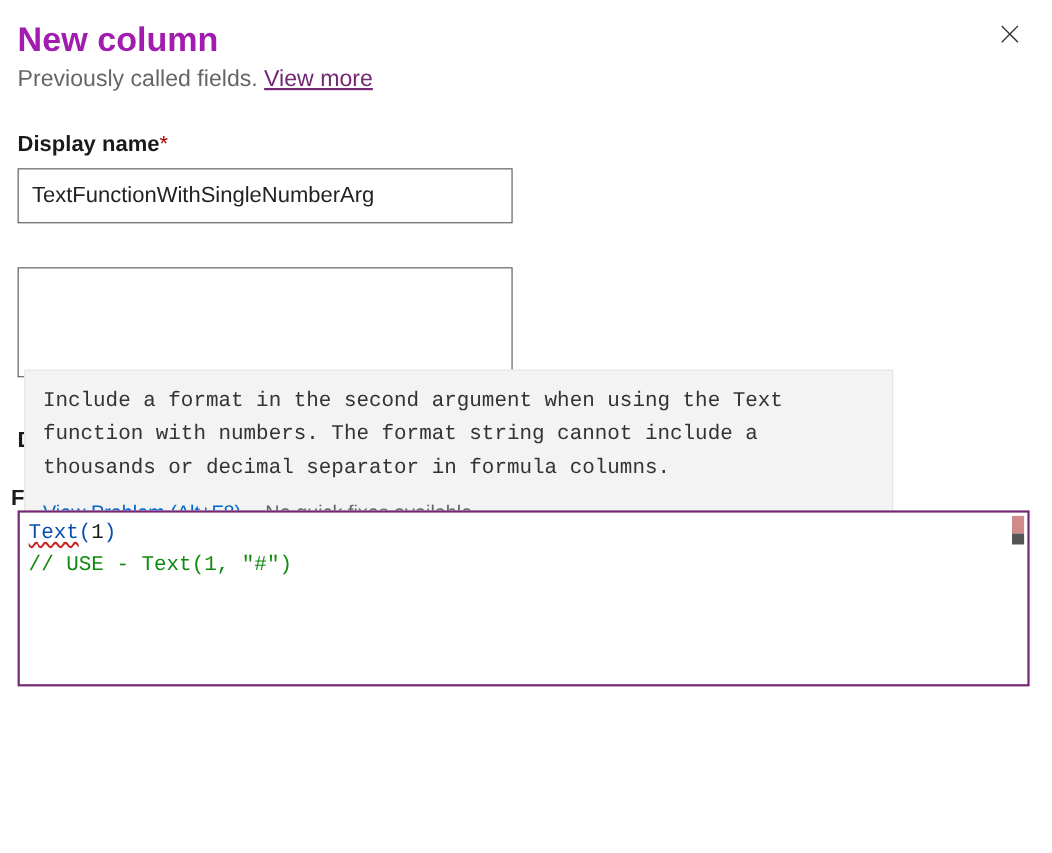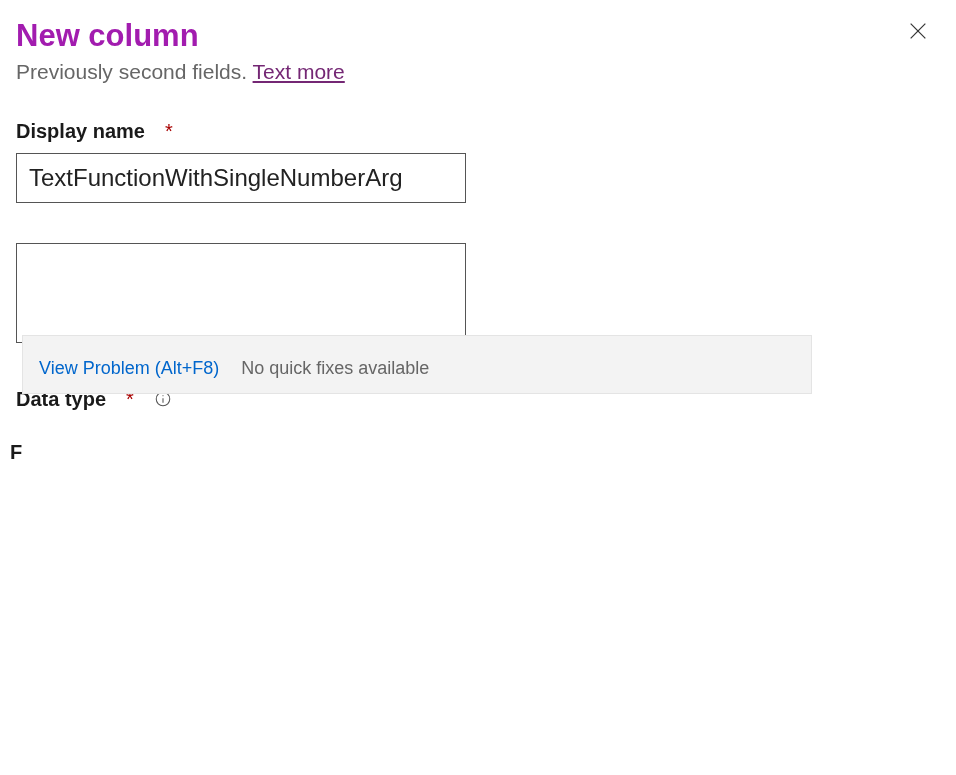--- a/index.html
+++ b/index.html
@@ -47,21 +47,21 @@
       width: 22px;
       height: 22px;
     }
     .field-label {
       font-size: 20px;
       font-weight: 600;
       color: #1a1a1a;
       margin-bottom: 10px;
       display: flex;
       align-items: center;
-      gap: 20px;
+      gap: 0;
     }
     .required-star {
       color: #a80000;
       font-weight: 400;
     }
     .info-icon {
       display: inline-flex;
       align-items: center;
       justify-content: center;
       width: 18px;
@@ -70,21 +70,21 @@
     }
     .info-icon svg {
       width: 18px;
       height: 18px;
     }
     .text-input {
       width: 450px;
       height: 50px;
       border: 1px solid #555;
       padding: 8px 12px;
-      font-size: 24px;
+      font-size: 20px;
       font-family: inherit;
       color: #222;
       background: #fff;
     }
     .textarea-input {
       width: 450px;
       height: 100px;
       border: 1px solid #555;
       padding: 8px 12px;
       font-size: 19px;
@@ -189,21 +189,21 @@
       overflow: hidden;
       height: 22px;
     }
   </style>
 </head>
 <body>
 
 <h1 class="panel-title">New column</h1>
 
 <div class="panel-subtitle">
-  <span>Previously second fields. </span><a href="#" class="learn-more-link">Text more</a>
+  <span>Previously called fields. </span><a href="#" class="learn-more-link">View more</a>
 </div>
 
 <button class="close-btn">
   <span>
     <svg viewBox="0 0 24 24" stroke="currentColor" stroke-width="1.3" fill="none">
       <line x1="4" y1="4" x2="20" y2="20"></line>
       <line x1="20" y1="4" x2="4" y2="20"></line>
     </svg>
   </span>
 </button>
@@ -231,19 +231,26 @@
         <line x1="12" y1="11" x2="12" y2="17"></line>
       </svg>
     </span>
   </div>
 </div>
 
 <div style="position:relative;">
   <div class="hidden-label-char">F</div>
 
   <div class="tooltip-box" style="position:absolute; top:-104px; left:0;">
+    <div class="tooltip-message">Include a format in the second argument when using the Text function with numbers. The format string cannot include a thousands or decimal separator in formula columns.</div>
     <div class="tooltip-actions">
       <span class="view-problem-link">View Problem (Alt+F8)</span>
       <span class="no-fix-text">No quick fixes available</span>
     </div>
   </div>
 
+  <div class="code-editor">
+    <div class="code-line"><span class="fn-name">Text</span><span class="paren">(</span><span class="number">1</span><span class="paren">)</span></div>
+    <div class="code-line comment">// USE - Text(1, "#")</div>
+    <div class="scroll-marker"></div>
+    <div class="scroll-marker-dark"></div>
+  </div>
 </div>
 
 </body></html>

